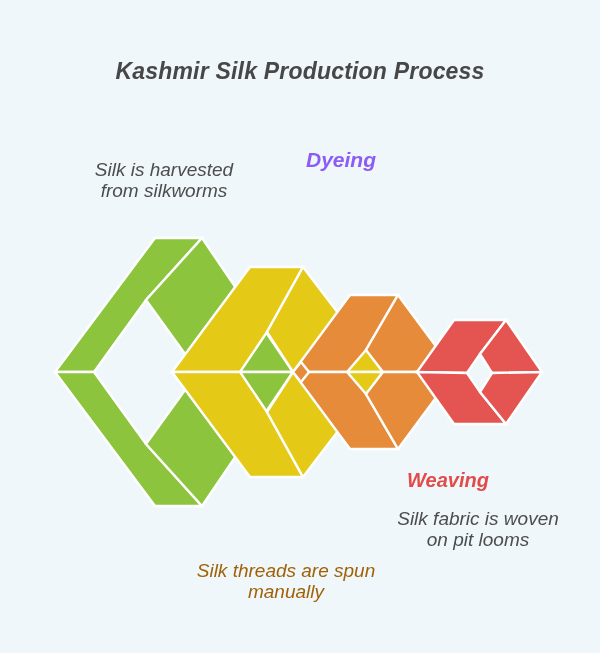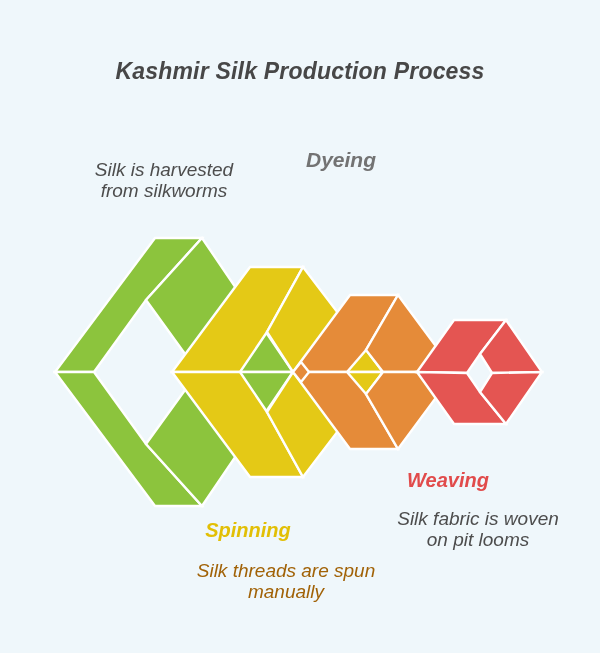--- a/index.html
+++ b/index.html
@@ -23,23 +23,22 @@
 </head>
 <body style="background: rgb(239, 247, 251);">
 
 <div class="canvas">
 
   <div class="title" style="color: rgb(71, 71, 71);">Kashmir Silk Production Process</div>
 
   <div class="stage-desc desc-silk-sourcing" style="color: rgb(77, 77, 77);">Silk is harvested
 from silkworms</div>
 
-  <div class="stage-label label-dyeing" style="color: #737373;">Dyeing</div>
+  <div class="stage-label label-dyeing" style="color: #8b5cf6;">Dyeing</div>
 
-  <div class="stage-label label-spinning" style="color: rgb(226, 191, 5);">Spinning</div>
   <div class="stage-desc desc-spinning" style="color: #a16207;">Silk threads are spun
 manually</div>
 
   <div class="stage-label label-weaving" style="color: rgb(225, 75, 75);">Weaving</div>
   <div class="stage-desc desc-weaving" style="color: rgb(77, 77, 77);">Silk fabric is woven
 on pit looms</div>
 
   <svg id="diagram" width="600" height="653" viewBox="0 0 600 653">
       <g>
         <polygon points="55,372 155,238 202,238 146,300 94,372" fill="#8cc43d" stroke="#ffffff" stroke-width="2.4" stroke-linejoin="miter"></polygon>

